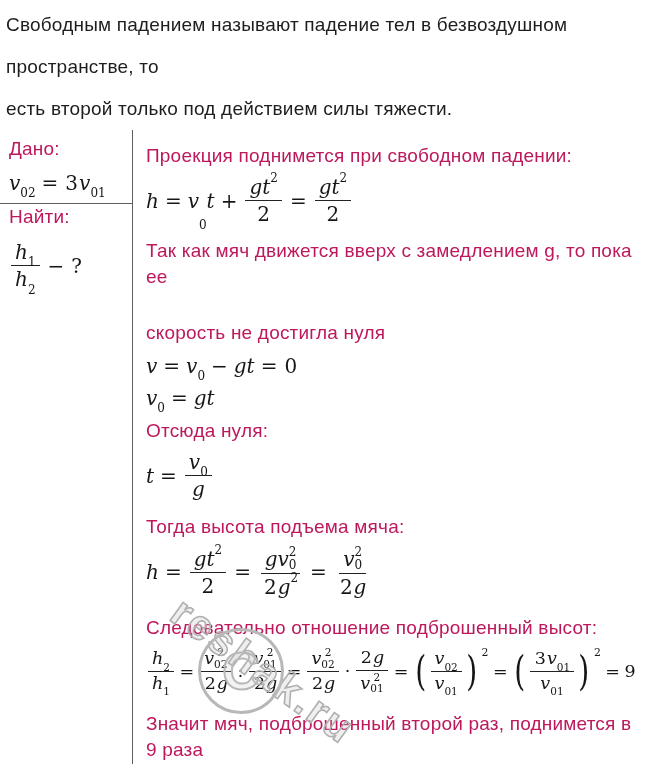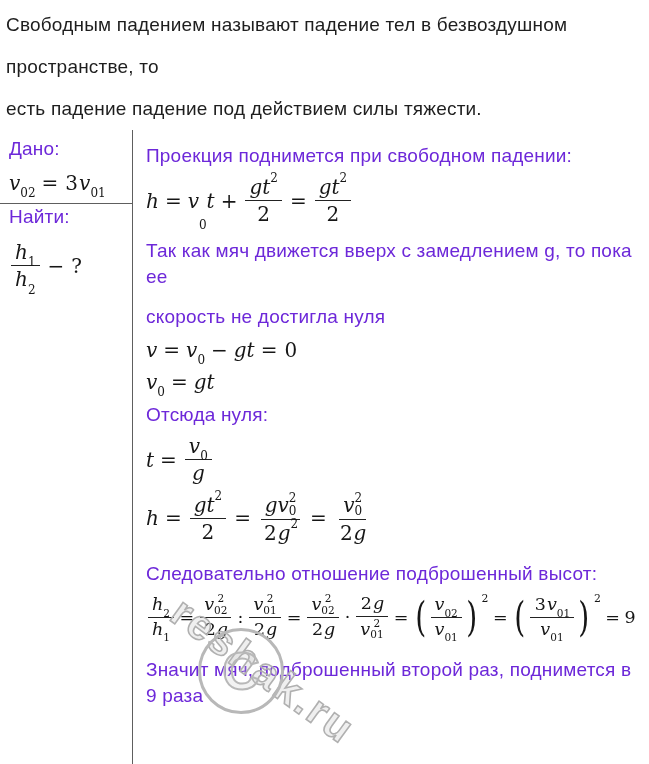--- a/index.html
+++ b/index.html
@@ -25,21 +25,21 @@
     box-sizing:border-box;
   }
   .left .txt,.left .math{padding-left:9px;}
   .hline{border-top:1.5px solid #5e5e5e;width:100%;margin-top:8px;}
   .right{
     flex:1;
     padding-left:13px;
     padding-right:2px;
     box-sizing:border-box;
   }
-  .txt{font-size:19px;line-height:26px;letter-spacing:0.2px;color:#6d28d9;}
+  .txt{font-size:19px;line-height:26px;letter-spacing:0.2px;color:#be185d;}
   
   .math{
     font-family:"DejaVu Serif","Liberation Serif",serif;
     font-size:20px;color:#161616;
     display:flex;align-items:center;flex-wrap:nowrap;
   }
   .math.compact{font-size:17.5px;}
   .math.compact .mo{margin:0 3.5px;}
   .mi{font-style:italic;}
   .mtxt{margin:0 1px;}
@@ -91,21 +91,21 @@
     font-family:"Liberation Sans",sans-serif;
   }
 </style>
 </head>
 <body>
 
 <div class="page">
 
   <div class="intro">
     <div>Свободным падением называют падение тел в безвоздушном пространстве, то</div>
-    <div>есть падение падение под действием силы тяжести.</div>
+    <div>есть второй только под действием силы тяжести.</div>
   </div>
 
   <div class="cols">
 
     <div class="left">
       <div class="txt" style="margin-top:6px">Дано:</div>
       <div class="math" style="margin-top:9px">
           <span class="mi">v</span>
           <span class="msub">02</span>
           <span class="mo">=</span>
@@ -156,21 +156,21 @@
               <span class="mi">g</span>
               <span class="mi">t</span>
               <span class="msup">2</span>
             </span>
             <span class="d">
               <span class="mtxt">2</span>
             </span>
           </span>
         </div>
       <div class="txt" style="margin-top:11px">Так как мяч движется вверх с замедлением g, то пока ее</div>
-      <div class="txt" style="margin-top:14px">скорость не достигла нуля</div>
+      <div class="txt" style="margin-top:30px">скорость не достигла нуля</div>
       <div class="math" style="margin-top:8px">
           <span class="mi">v</span>
           <span class="mo">=</span>
           <span class="mi">v</span>
           <span class="msub">0</span>
           <span class="mo">−</span>
           <span class="mi">g</span>
           <span class="mi">t</span>
           <span class="mo">=</span>
           <span class="mtxt">0</span>
@@ -189,20 +189,21 @@
           <span class="mf">
             <span class="n">
               <span class="mi">v</span>
               <span class="msub">0</span>
             </span>
             <span class="d">
               <span class="mi">g</span>
             </span>
           </span>
         </div>
+      <div class="txt" style="margin-top:12px">Тогда высота подъема мяча:</div>
       <div class="math" style="margin-top:6px">
           <span class="mi">h</span>
           <span class="mo">=</span>
           <span class="mf">
             <span class="n">
               <span class="mi">g</span>
               <span class="mi">t</span>
               <span class="msup">2</span>
             </span>
             <span class="d">

